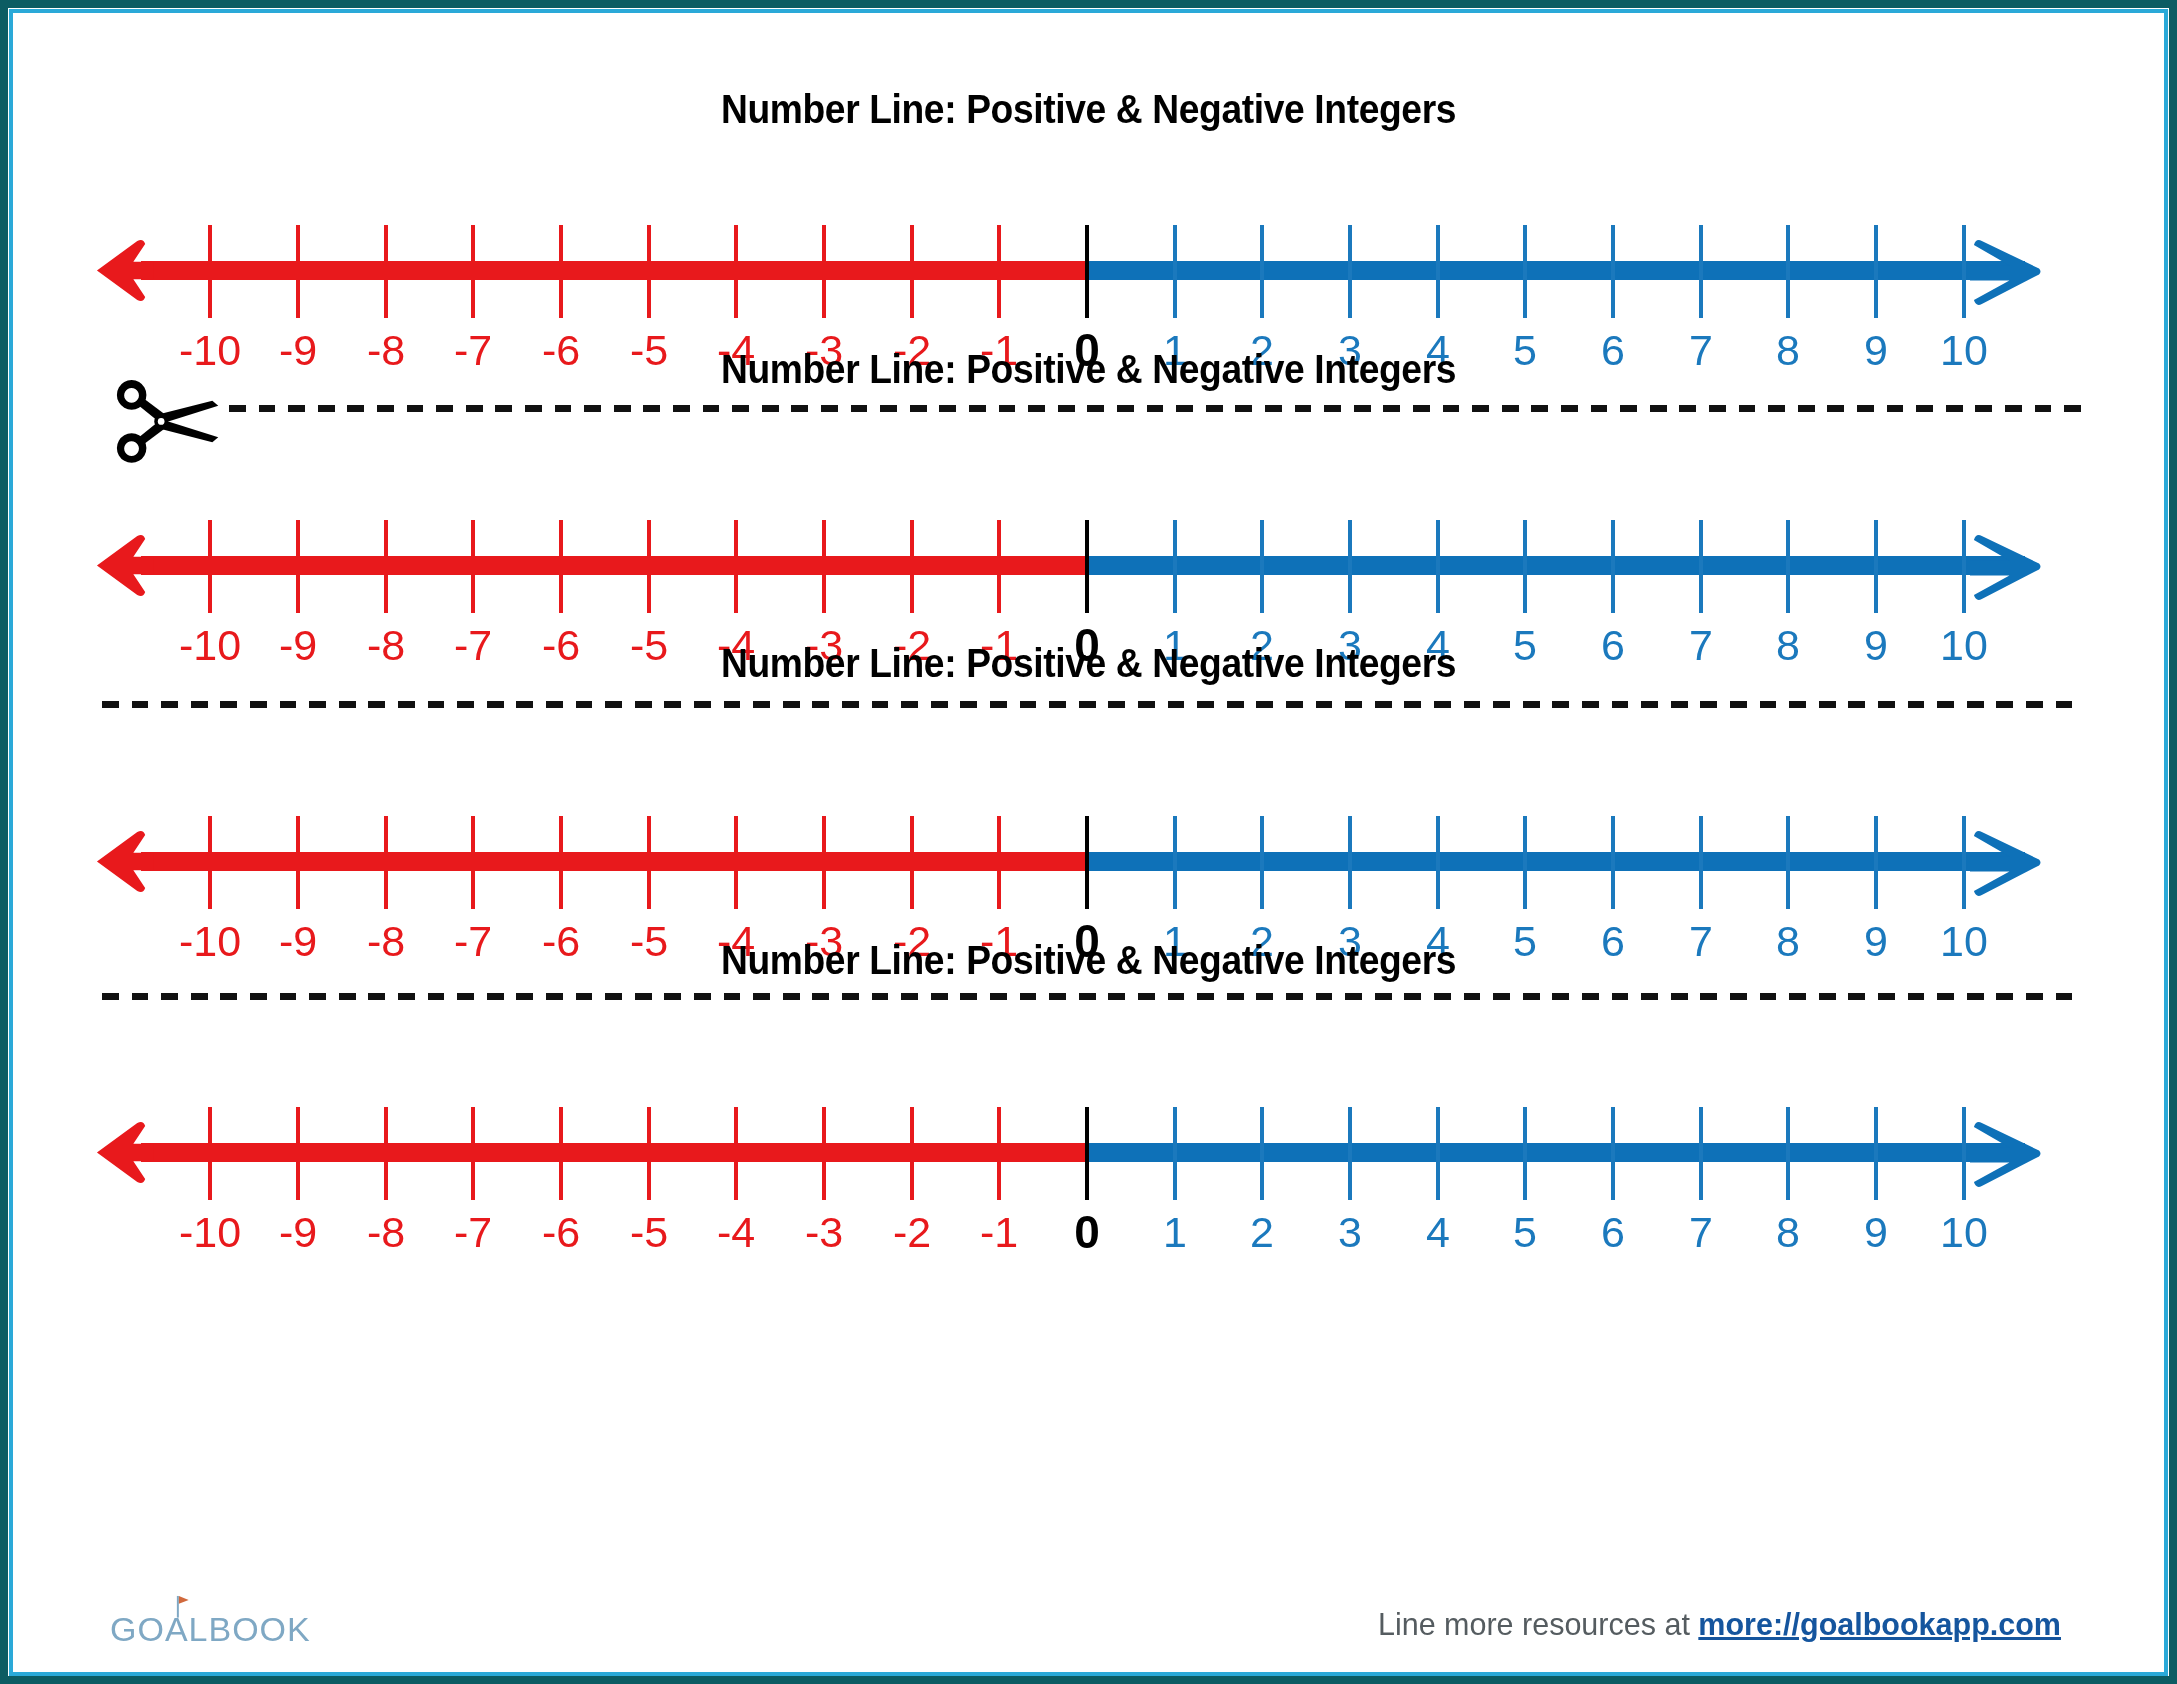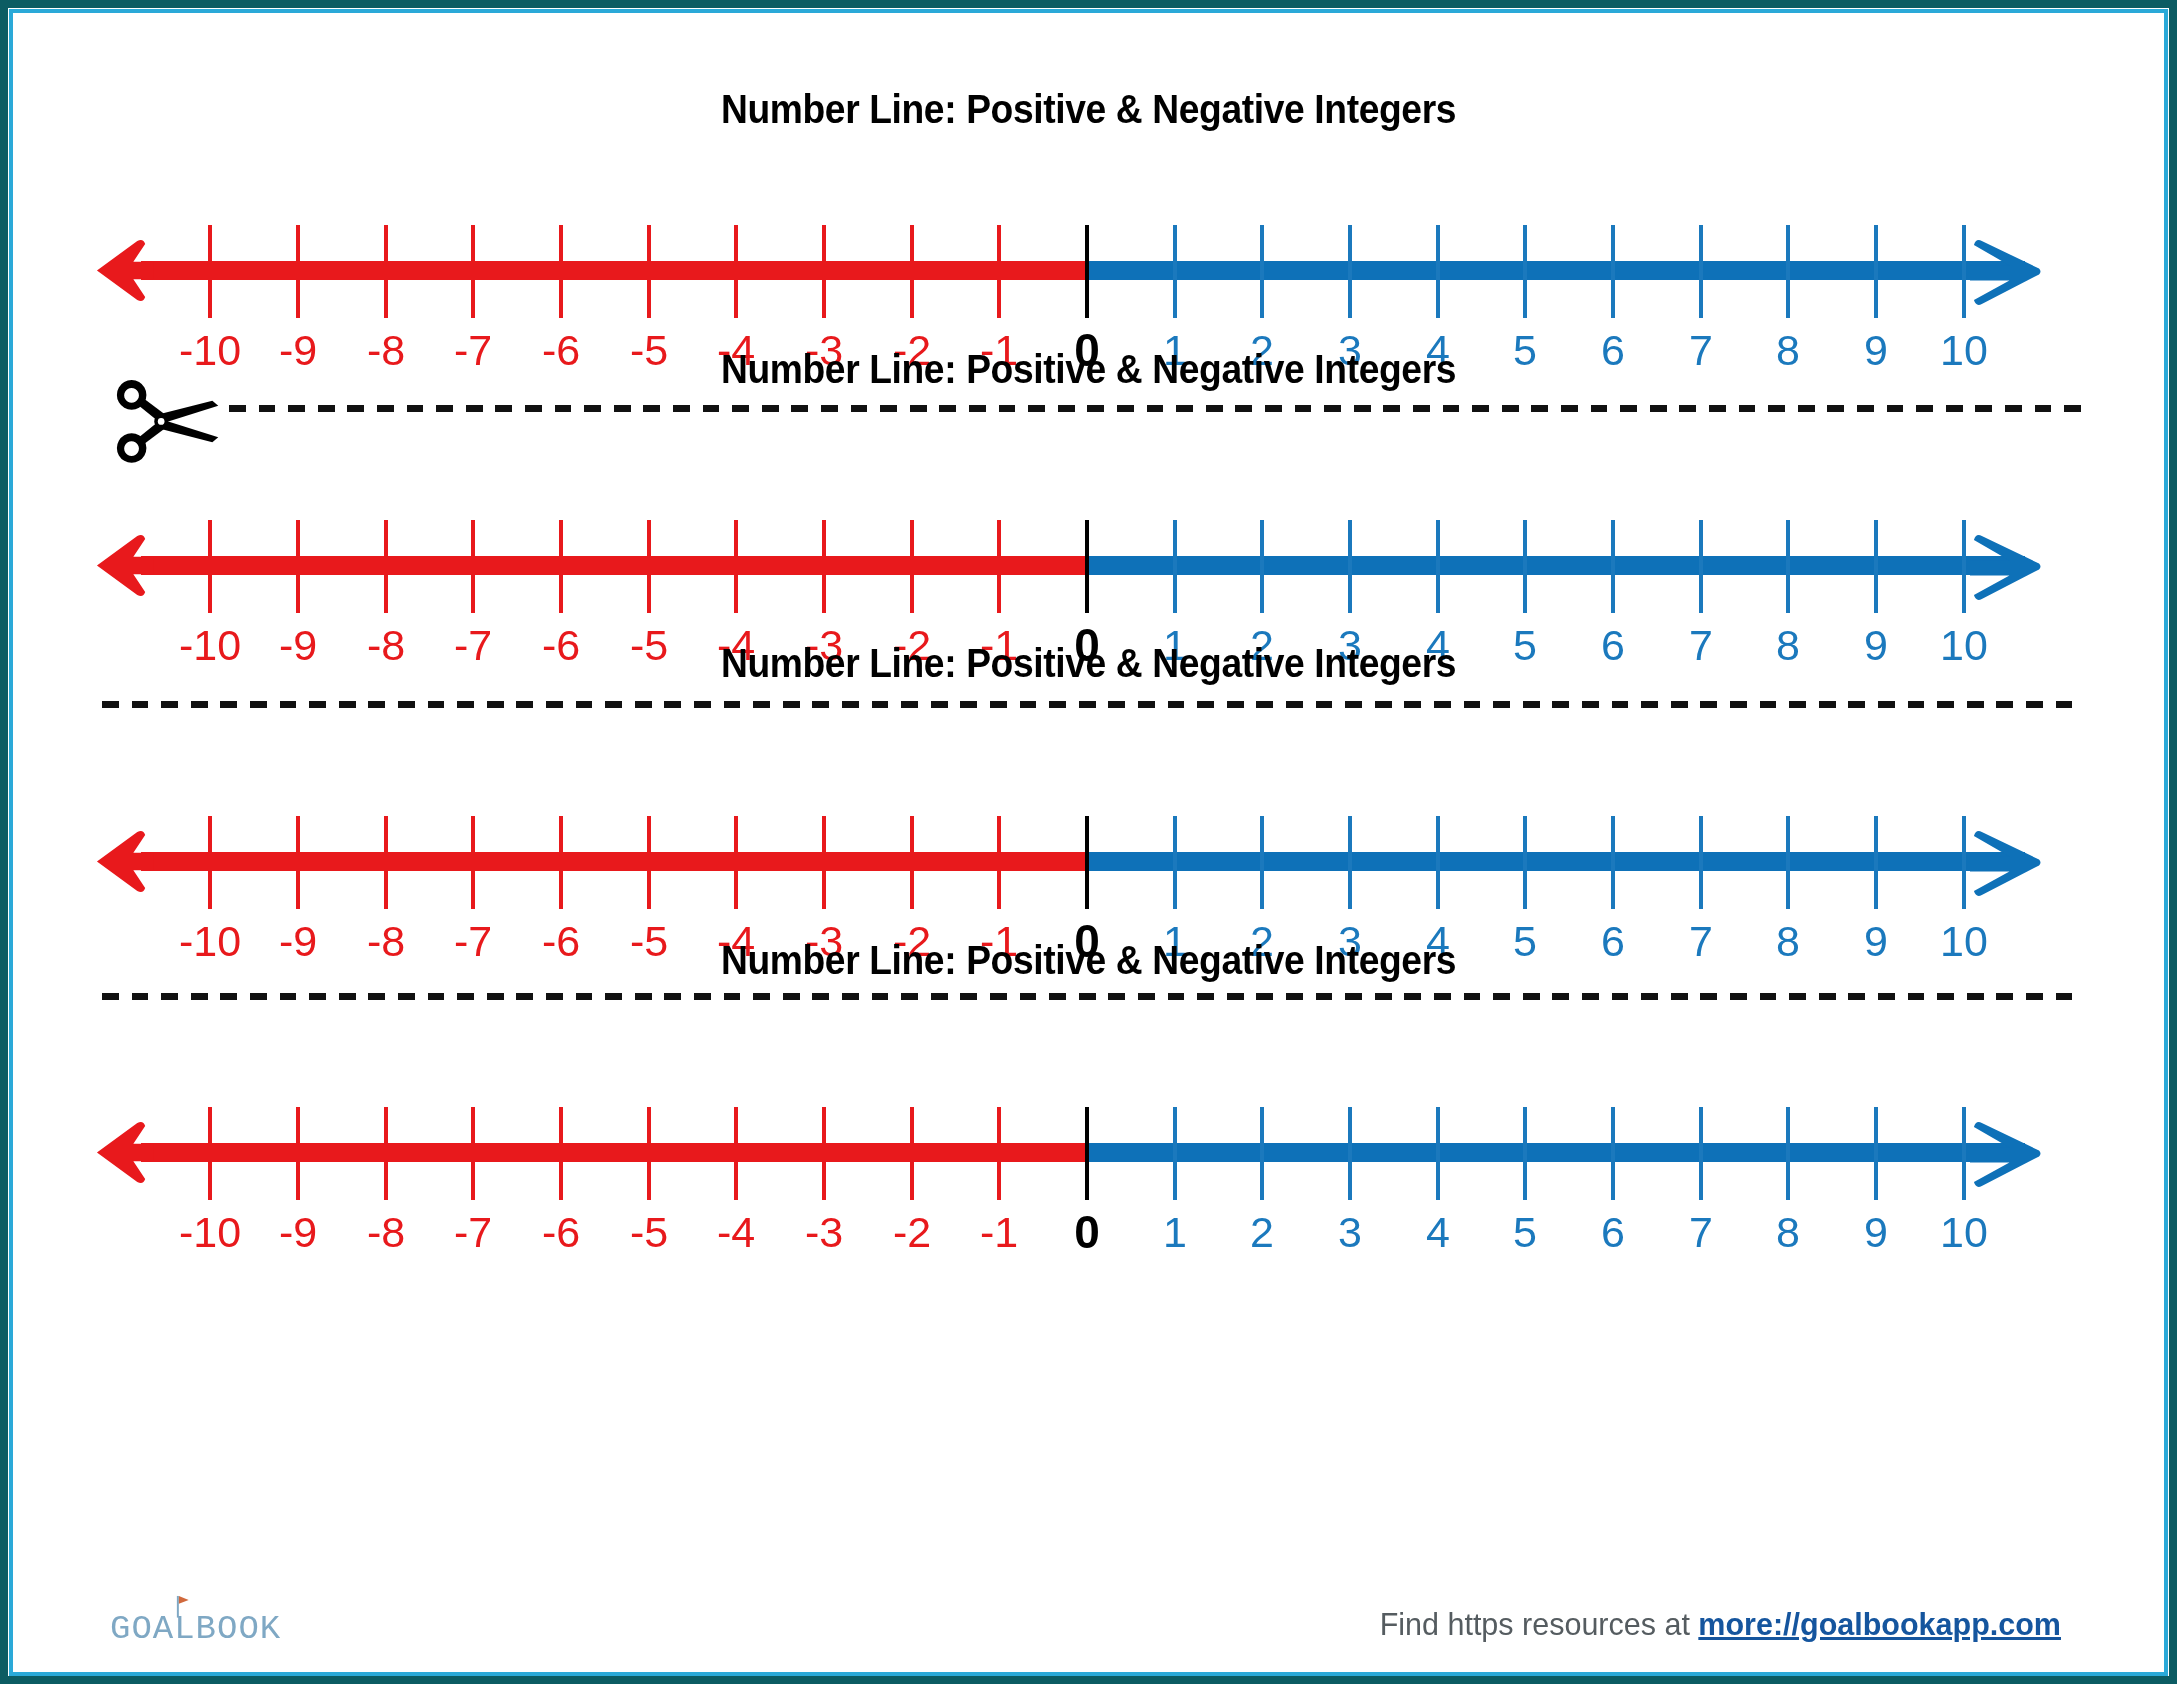--- a/index.html
+++ b/index.html
@@ -142,21 +142,21 @@
   .logo {
     position: absolute;
     left: 110px;
     top: 1594px;
     width: 227px;
     height: 59px;
   }
   .logo-text {
     position: absolute;
     left: 0; top: 15.8px;
-    font-family: Liberation Mono, monospace;
+    font-family: Liberation Sans, sans-serif;
     font-size: 34px;
     letter-spacing: 1px;
     color: #7fa8c4;
     white-space: nowrap;
   }
   .logo-flag {
     position: absolute;
     left: 58px; top: 0px;
     width: 21.7px; height: 25.6px;
   }
@@ -424,17 +424,17 @@
 
   <div class="logo">
     <svg class="logo-flag" viewBox="0 0 22 26">
       <rect x="9" y="2" width="2" height="22" fill="#7fa8c4"></rect>
       <path d="M11 2 L21 6 L11 10 Z" fill="#d1693c"></path>
     </svg>
     <span class="logo-text">GOALBOOK</span>
   </div>
 
   <div class="footer-note">
-    <span>Find https resources at </span><a class="url" href="#">more://goalbookapp.com</a>
+    <span>Line more resources at </span><a class="url" href="#">more://goalbookapp.com</a>
   </div>
 
 </div>
 
 
 </body></html>

